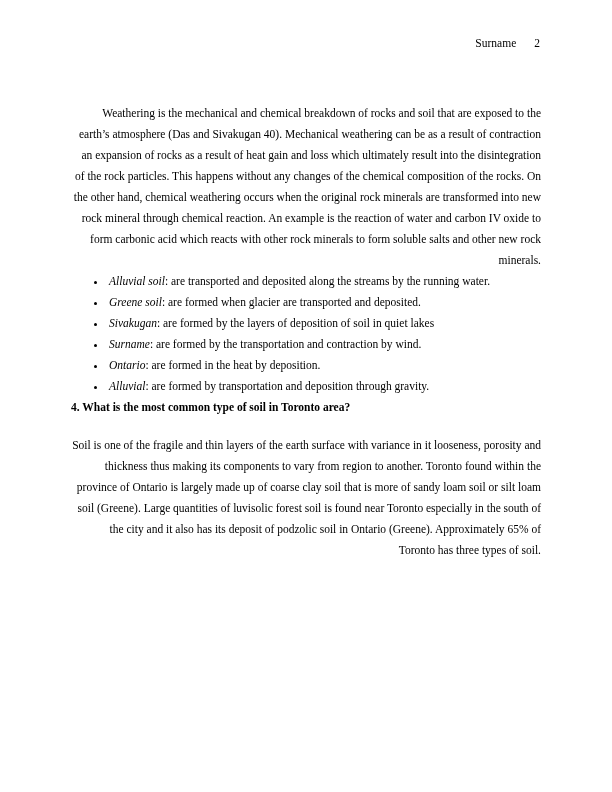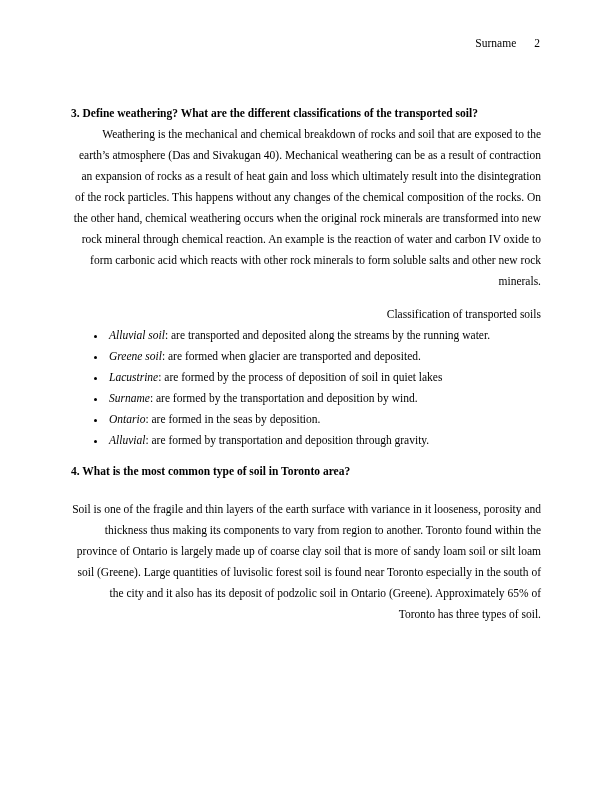--- a/index.html
+++ b/index.html
@@ -52,46 +52,44 @@
   ul.soil-list {
     margin: 0;
     padding-left: 36px;
     list-style-type: disc;
   }
   ul.soil-list li {
     line-height: 21px;
     padding-left: 2px;
   }
   .term { font-style: italic; }
-  .section4 { margin-top: 10px; }
+  .section4 { margin-top: 0; }
   .section4 .q-heading { margin-bottom: 17px; }
 </style>
 </head>
 <body>
 
 <div class="page">
 
   <div class="running-header">
     <span>Surname</span><span class="page-num">2</span>
   </div>
 
   <div class="content">
 
     <div class="section3">
-      <p class="q-heading">3. Define weathering? What are the different classifications of the transported soil?</p>
       <p class="para">Weathering is the mechanical and chemical breakdown of rocks and soil that are exposed to the earth’s atmosphere (Das and Sivakugan 40). Mechanical weathering can be as a result of contraction an expansion of rocks as a result of heat gain and loss which ultimately result into the disintegration of the rock particles. This happens without any changes of the chemical composition of the rocks. On the other hand, chemical weathering occurs when the original rock minerals are transformed into new rock mineral through chemical reaction. An example is the reaction of water and carbon IV oxide to form carbonic acid which reacts with other rock minerals to form soluble salts and other new rock minerals.</p>
 
-      <p class="para subheading">Classification of transported soils</p>
 
       <ul class="soil-list">
         <li><span class="term">Alluvial soil</span><span>: are transported and deposited along the streams by the running water.</span></li>
         <li><span class="term">Greene soil</span><span>: are formed when glacier are transported and deposited.</span></li>
-        <li><span class="term">Lacustrine</span><span>: are formed by the process of deposition of soil in quiet lakes</span></li>
-        <li><span class="term">Surname</span><span>: are formed by the transportation and deposition by wind.</span></li>
-        <li><span class="term">Ontario</span><span>: are formed in the seas by deposition.</span></li>
+        <li><span class="term">Sivakugan</span><span>: are formed by the layers of deposition of soil in quiet lakes</span></li>
+        <li><span class="term">Surname</span><span>: are formed by the transportation and contraction by wind.</span></li>
+        <li><span class="term">Ontario</span><span>: are formed in the heat by deposition.</span></li>
         <li><span class="term">Alluvial</span><span>: are formed by transportation and deposition through gravity.</span></li>
       </ul>
     </div>
 
     <div class="section4">
       <p class="q-heading">4. What is the most common type of soil in Toronto area?</p>
       <p class="para">Soil is one of the fragile and thin layers of the earth surface with variance in it looseness, porosity and thickness thus making its components to vary from region to another. Toronto found within the province of Ontario is largely made up of coarse clay soil that is more of sandy loam soil or silt loam soil (Greene). Large quantities of luvisolic forest soil is found near Toronto especially in the south of the city and it also has its deposit of podzolic soil in Ontario (Greene). Approximately 65% of Toronto has three types of soil.</p>
     </div>
 
   </div>

